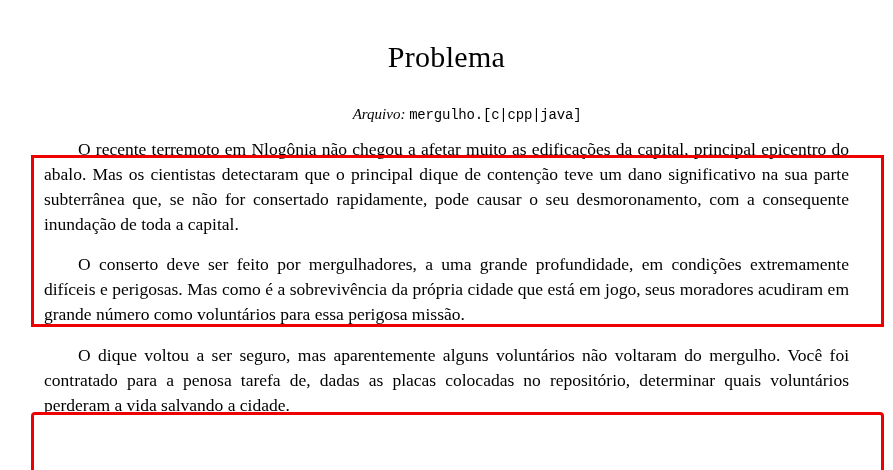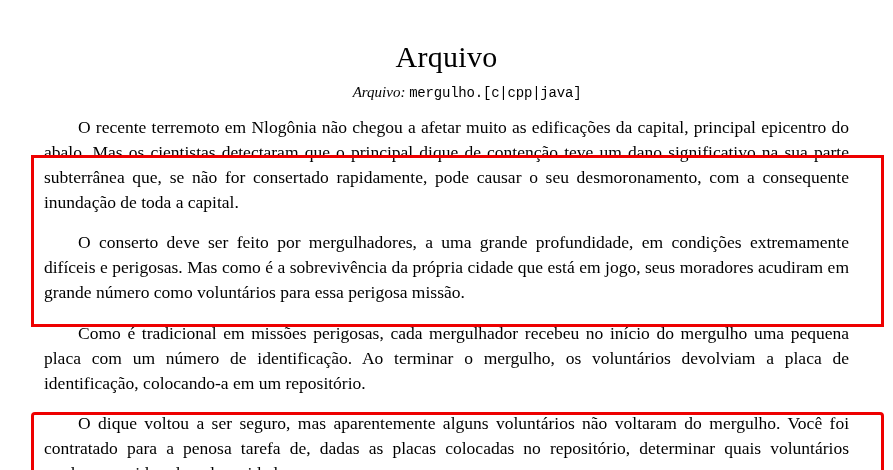--- a/index.html
+++ b/index.html
@@ -28,21 +28,21 @@
     font-size: 21px;
     letter-spacing: 0.2px;
   }
   .problem-title {
     font-size: 30px;
     margin-top: 14px;
     letter-spacing: 0.3px;
   }
   .file-line {
     font-size: 15px;
-    margin-top: 10px;
+    margin-top: 32px;
     padding-left: 41px;
   }
   .file-line .kw {
     font-style: italic;
   }
   .file-line .mono {
     font-family: "Liberation Mono", monospace;
     font-size: 14px;
     letter-spacing: -0.2px;
   }
@@ -81,30 +81,29 @@
     border-bottom: none;
     border-radius: 4px 4px 0 0;
   }
 </style>
 </head>
 <body>
 
 <div class="page">
 
   <div class="header">
-    <div class="problem-title">Arquivo</div>
+    <div class="problem-title">Problema</div>
     <div class="file-line">
       <span class="kw">Arquivo:</span>
       <span class="mono">mergulho.[c|cpp|java]</span>
     </div>
   </div>
 
   <div class="body-text">
     <p class="para">O recente terremoto em Nlogônia não chegou a afetar muito as edificações da capital, principal epicentro do abalo. Mas os cientistas detectaram que o principal dique de contenção teve um dano significativo na sua parte subterrânea que, se não for consertado rapidamente, pode causar o seu desmoronamento, com a consequente inundação de toda a capital.</p>
     <p class="para">O conserto deve ser feito por mergulhadores, a uma grande profundidade, em condições extremamente difíceis e perigosas. Mas como é a sobrevivência da própria cidade que está em jogo, seus moradores acudiram em grande número como voluntários para essa perigosa missão.</p>
-    <p class="para">Como é tradicional em missões perigosas, cada mergulhador recebeu no início do mergulho uma pequena placa com um número de identificação. Ao terminar o mergulho, os voluntários devolviam a placa de identificação, colocando-a em um repositório.</p>
     <p class="para">O dique voltou a ser seguro, mas aparentemente alguns voluntários não voltaram do mergulho. Você foi contratado para a penosa tarefa de, dadas as placas colocadas no repositório, determinar quais voluntários perderam a vida salvando a cidade.</p>
   </div>
 
   <div class="hl-box hl-1"></div>
   <div class="hl-box hl-2"></div>
 
 </div>
 
 </body></html>

